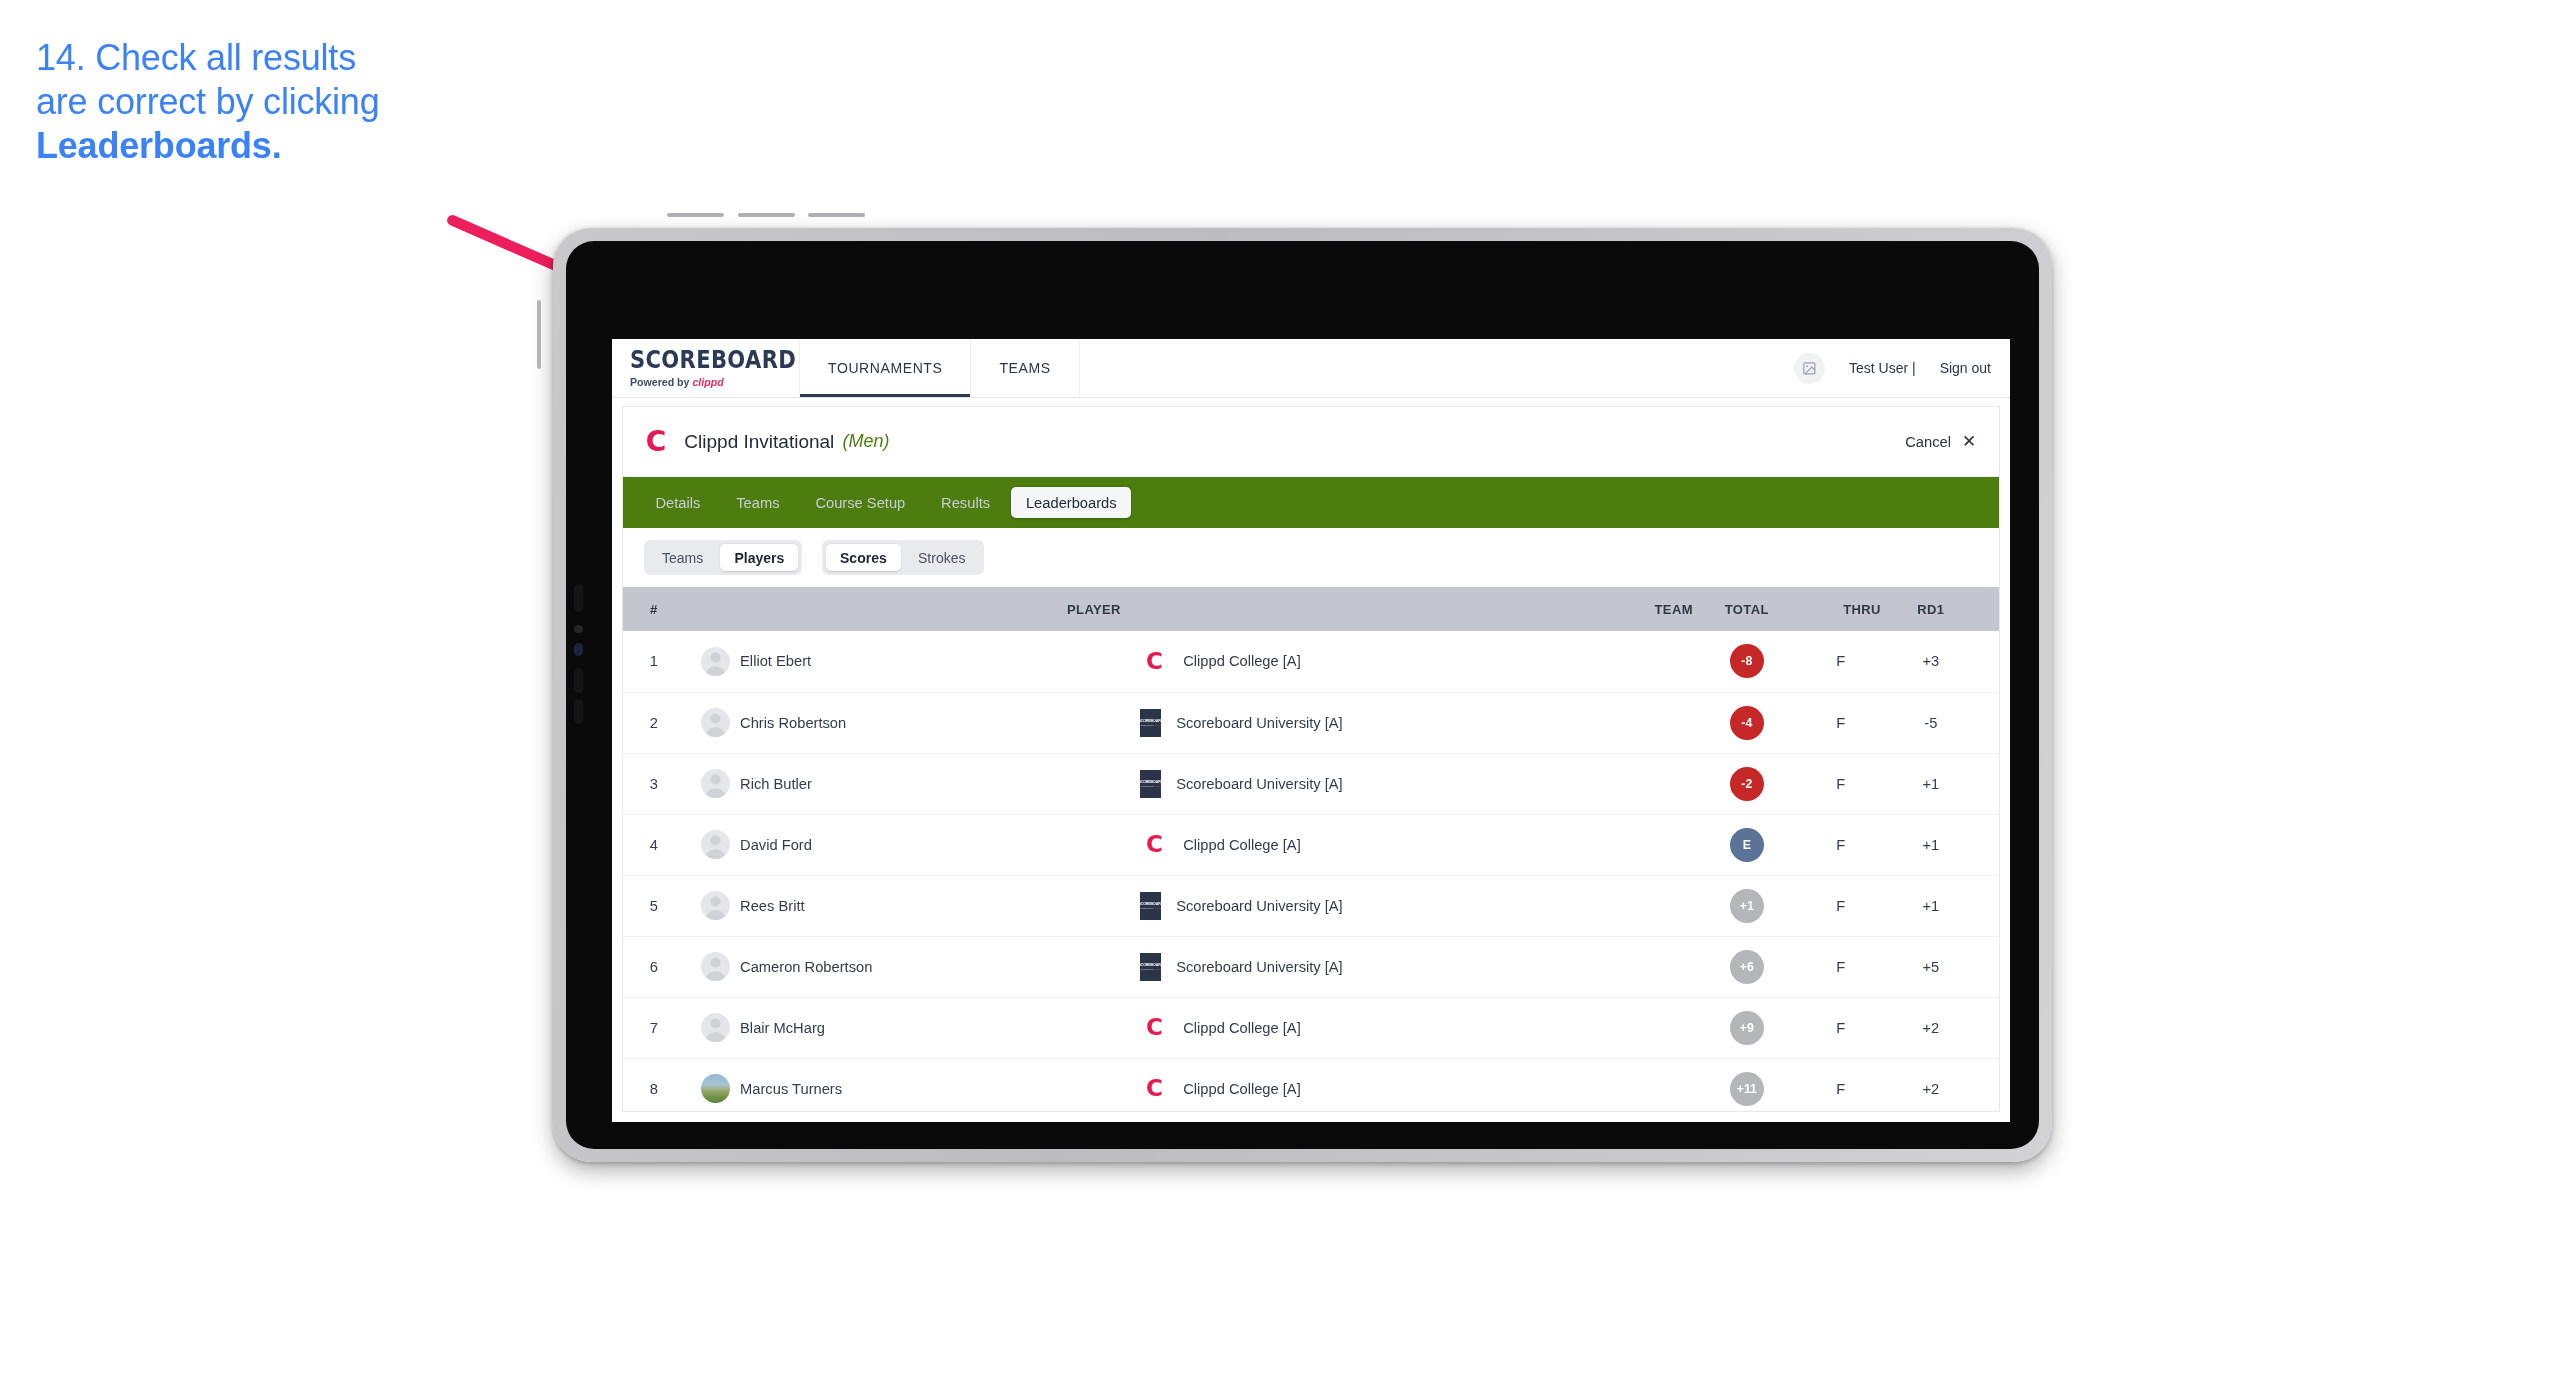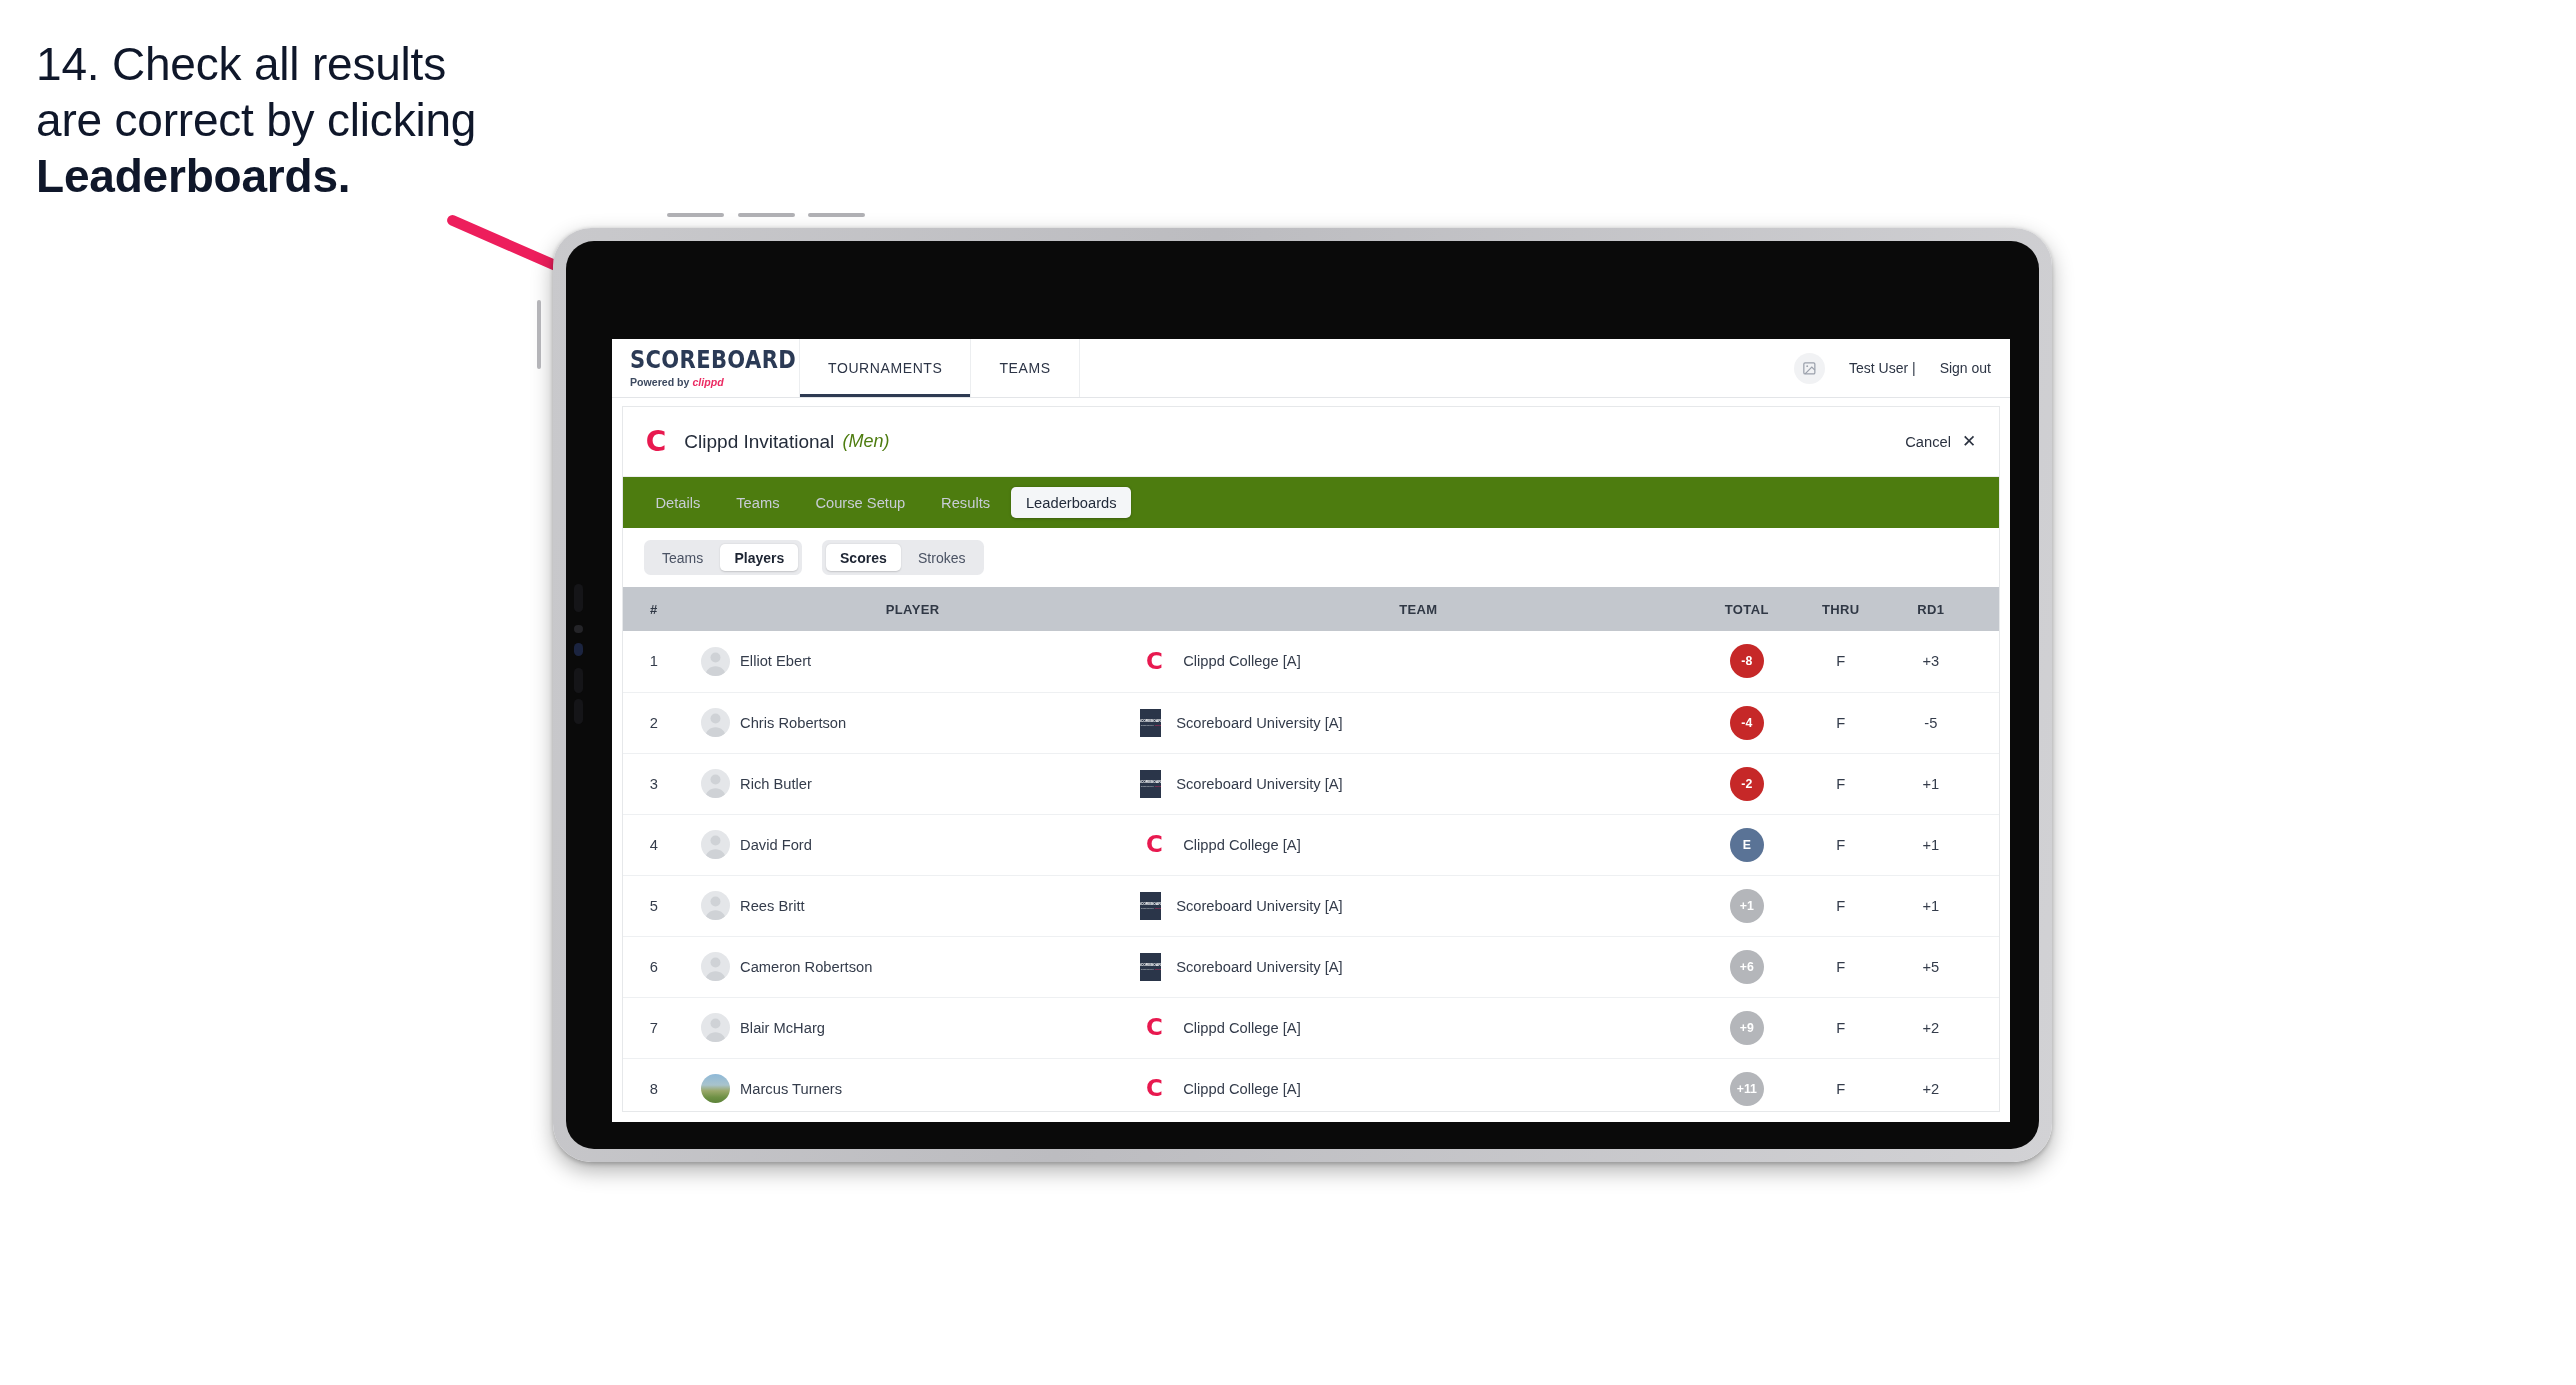--- a/index.html
+++ b/index.html
@@ -13,23 +13,23 @@
   }
 
   .page { position: relative; width: 2576px; height: 1386px; background:#fff; }
 
   
   .caption {
     position: absolute;
     left: 36px;
     top: 36px;
     width: 638px;
-    font-size: 46px;
+    font-size: 36px;
     line-height: 1.22;
-    color: #0f172a;
+    color: #3b82f6;
     letter-spacing: -0.2px;
   }
   .caption .bold { font-weight: 700; }
 
   
   .arrow-svg {
     position: absolute;
     left: 441px;
     top: 204px;
     width: 572px;
@@ -259,21 +259,21 @@
 
   
   .tbl { width: 100%; border-collapse: collapse; table-layout: fixed; }
   .tbl thead th {
     background: #c3c7cd;
     color: #303845;
     font-size: 13px;
     font-weight: 700;
     letter-spacing: 0.4px;
     height: 44px;
-    text-align: center;
+    text-align: right;
     padding: 0 4.9px;
   }
   .tbl tbody td {
     height: 61px;
     font-size: 14.7px;
     color: #343c4b;
     border-bottom: 0.8px solid #eef0f2;
     padding: 0 4.9px;
     vertical-align: middle;
   }

